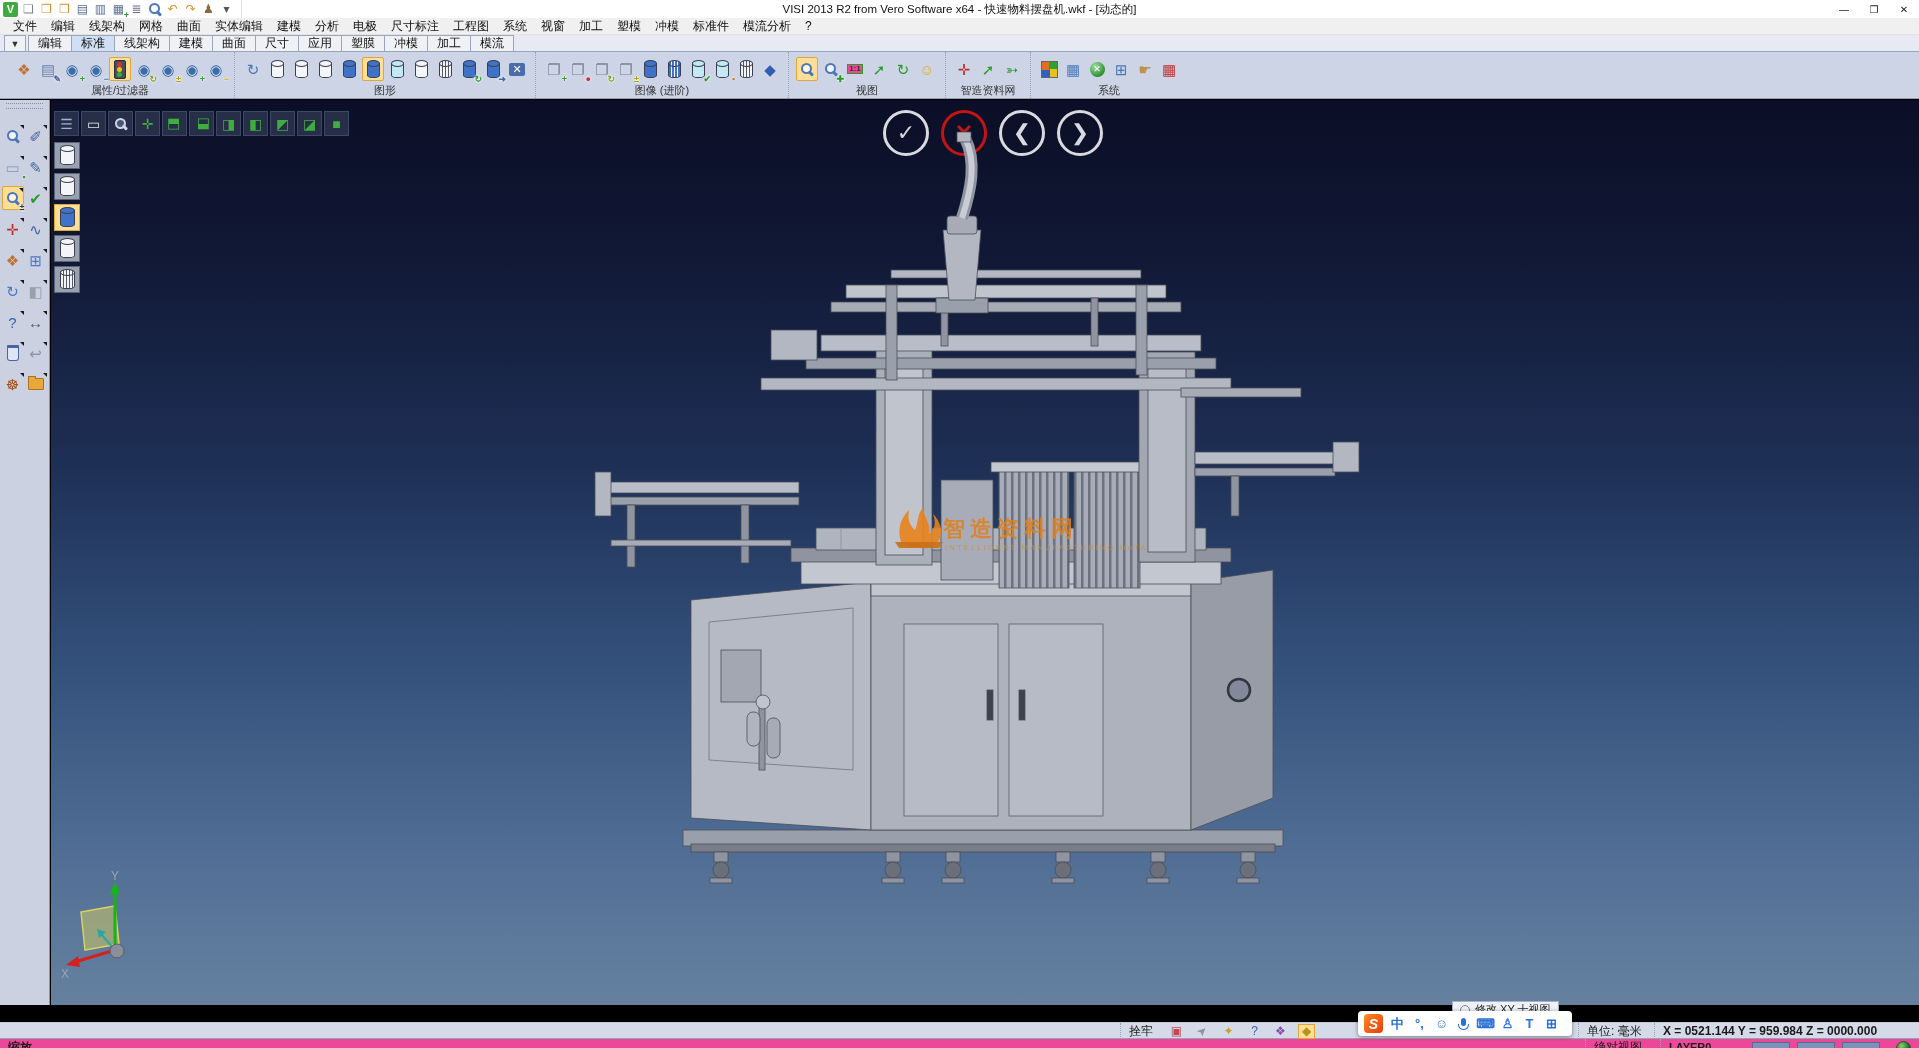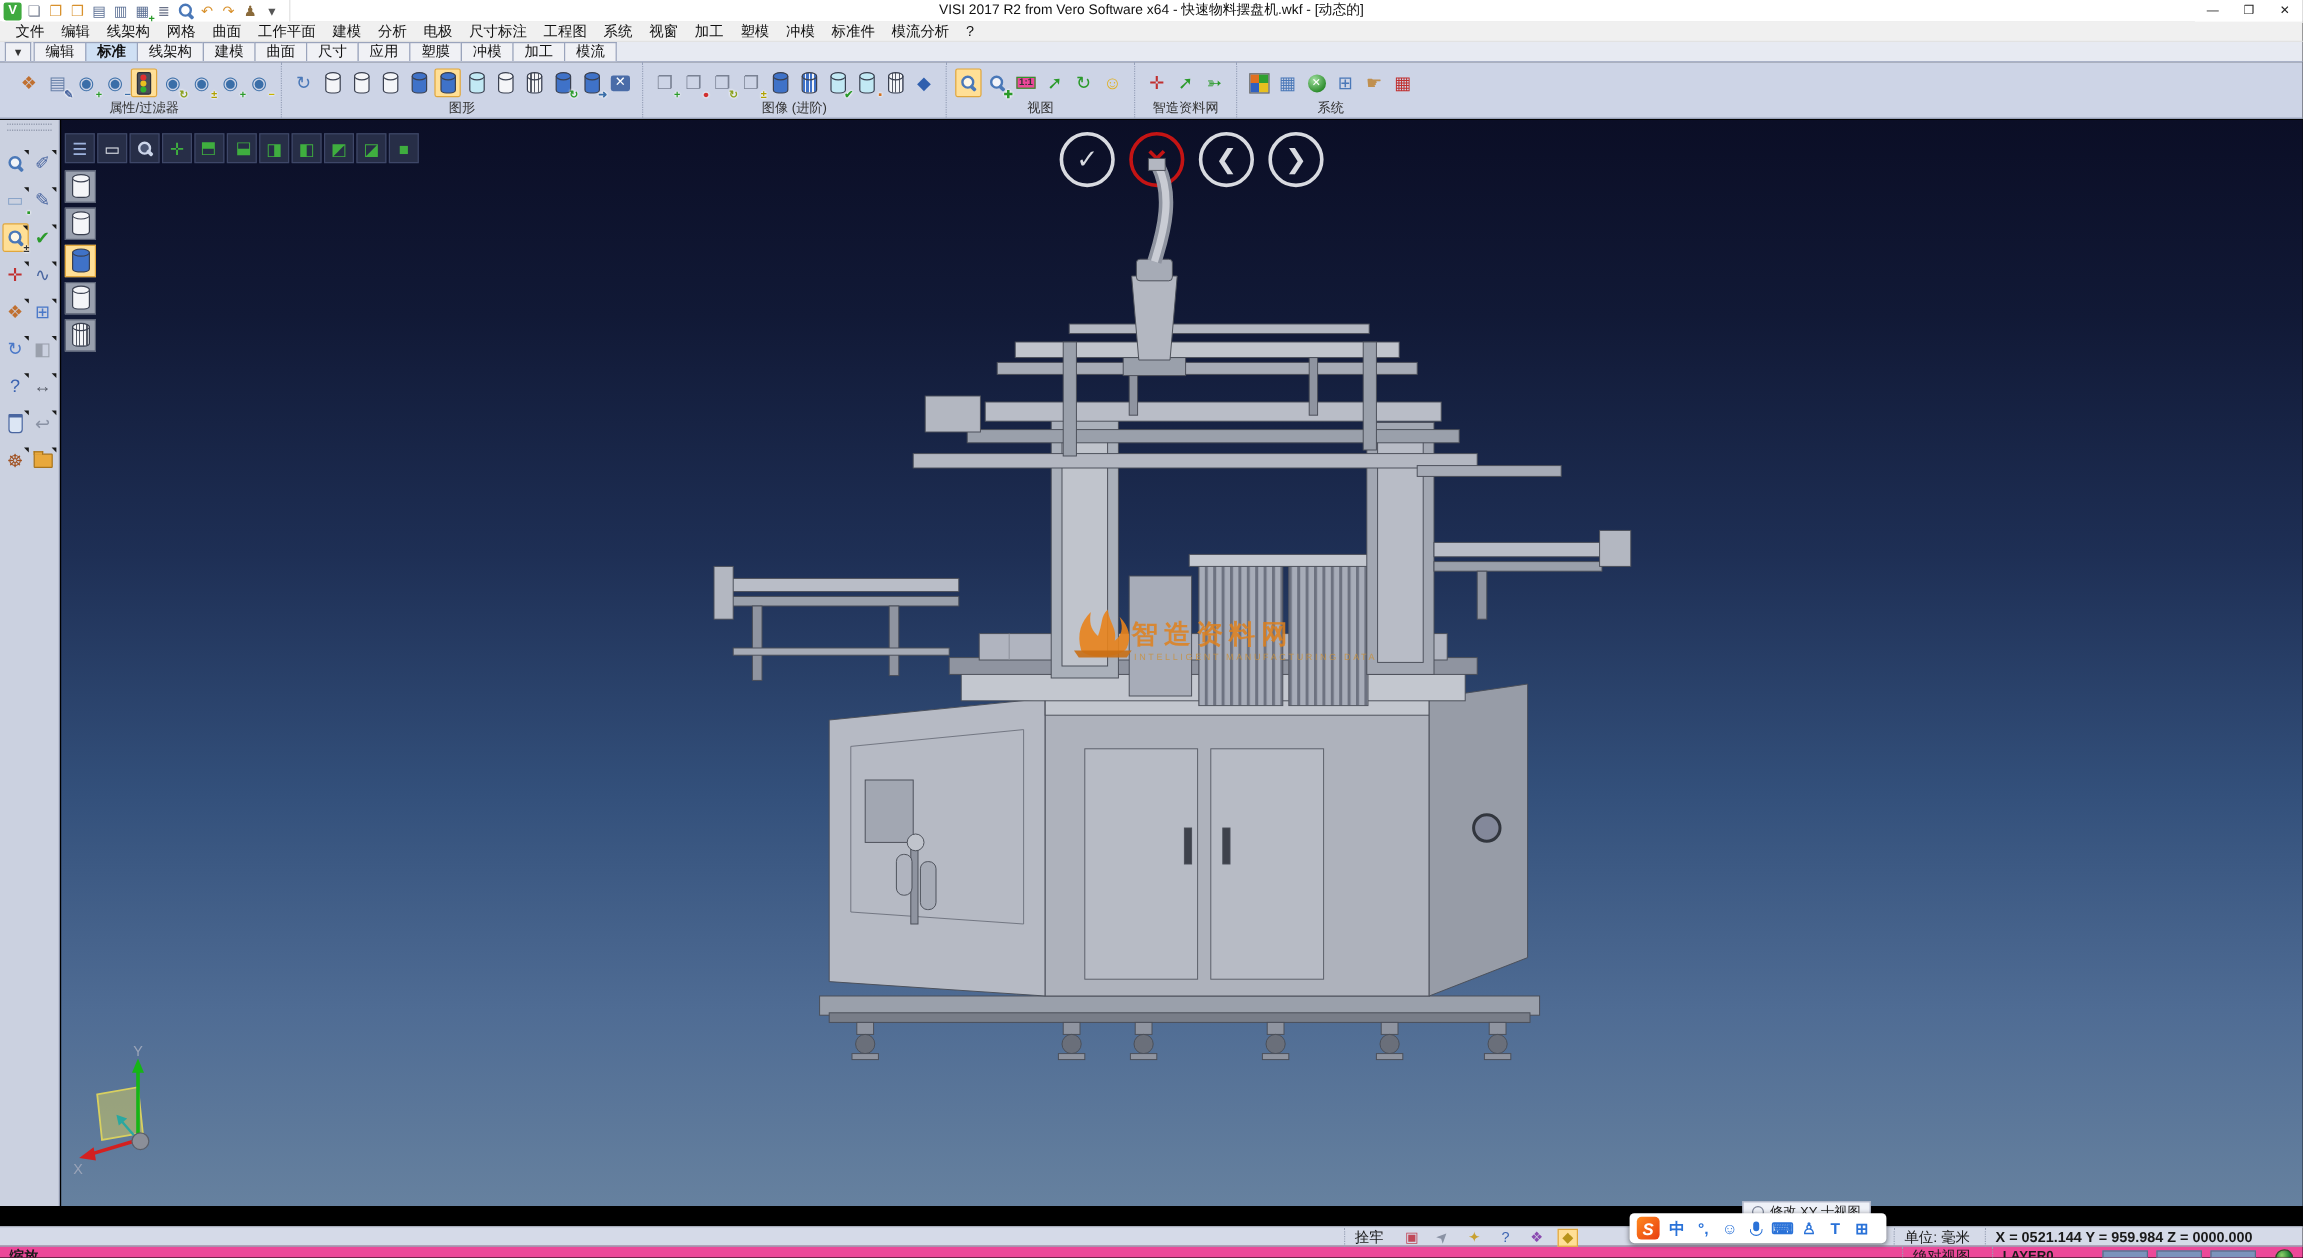--- a/index.html
+++ b/index.html
@@ -17,21 +17,21 @@
   .wbtn{width:30px;height:18px;display:flex;align-items:center;justify-content:center;font-size:10px;color:#222;}
 
   
   .menubar{position:absolute;left:0;top:18px;width:100%;height:17px;background:#f0f0f0;border-bottom:1px solid #e2e2e2;display:flex;align-items:center;padding-left:6px;box-sizing:border-box;}
   .mi{font-size:12px;color:#111;padding:0 7px;line-height:17px;}
 
   
   .tabrow{position:absolute;left:0;top:35px;width:100%;height:17px;background:#e7eaf2;border-bottom:1px solid #9aa4bc;display:flex;align-items:flex-end;padding-left:4px;box-sizing:border-box;}
   .tabdrop{width:20px;height:15px;border:1px solid #9aa4bc;border-bottom:none;background:#f0f1f5;display:flex;align-items:center;justify-content:center;font-size:9px;color:#333;margin-right:2px;}
   .tab{font-size:12px;color:#111;padding:0 9px;height:15px;line-height:15px;border:1px solid #9aa4bc;border-bottom:none;background:#f0f1f5;margin-right:-1px;}
-  .tab.active{background:#cfe0f4;font-weight:bold;position:relative;z-index:1;}
+  .tab.active{background:#cfe0f4;font-weight:normal;position:relative;z-index:1;}
 
   
   .ribbon{position:absolute;left:0;top:52px;width:100%;height:47px;background:#cdd4e6;border-bottom:1px solid #96a0b8;display:flex;box-sizing:border-box;padding-left:6px;}
   .rgroup{display:flex;flex-direction:column;padding:2px 7px 0 7px;position:relative;}
   .rgroup + .rgroup{border-left:1px dotted #98a2ba;}
   .ricons{display:flex;gap:2px;height:30px;align-items:center;}
   .rlabel{text-align:center;font-size:11px;color:#333;margin-top:0px;line-height:13px;}
 
   .ico{width:22px;height:24px;position:relative;display:flex;align-items:center;justify-content:center;border-radius:2px;box-sizing:border-box;}
   .ico .g{font-size:15px;line-height:1;}
@@ -147,35 +147,35 @@
         <div class="qico">
           <span class="g" style="color: rgb(216, 145, 44);">↷</span>
         </div>
         <div class="qico">
           <span class="g" style="color: rgb(138, 106, 58);">♟</span>
         </div>
         <div class="qico">
           <span class="g" style="color: rgb(85, 85, 85);">▾</span>
         </div>
       </div>
-    <div class="title">VISI 2017 R2 from Vero Software x64 - 快速物料摆盘机.wkf - [动态的]</div>
+    <div class="title">VISI 2013 R2 from Vero Software x64 - 快速物料摆盘机.wkf - [动态的]</div>
     <div class="winbtns">
         <div class="wbtn">—</div>
         <div class="wbtn">❐</div>
         <div class="wbtn">✕</div>
       </div>
   </div>
 
   <div class="menubar">
       <span class="mi">文件</span>
       <span class="mi">编辑</span>
       <span class="mi">线架构</span>
       <span class="mi">网格</span>
       <span class="mi">曲面</span>
-      <span class="mi">工作平面</span>
+      <span class="mi">实体编辑</span>
       <span class="mi">建模</span>
       <span class="mi">分析</span>
       <span class="mi">电极</span>
       <span class="mi">尺寸标注</span>
       <span class="mi">工程图</span>
       <span class="mi">系统</span>
       <span class="mi">视窗</span>
       <span class="mi">加工</span>
       <span class="mi">塑模</span>
       <span class="mi">冲模</span>

